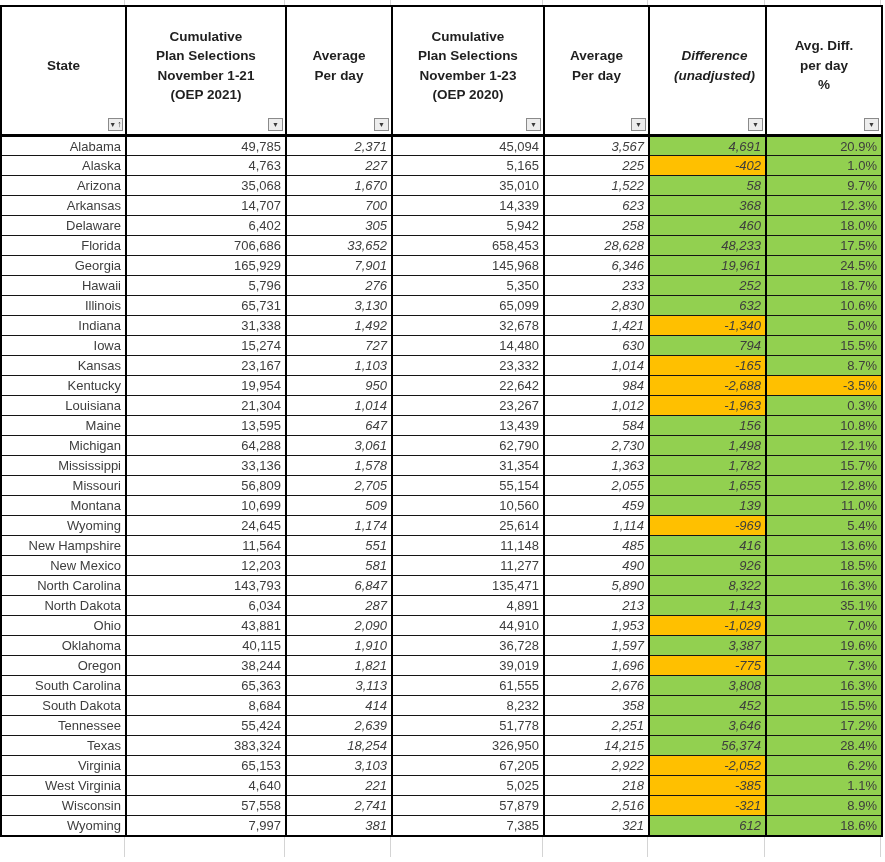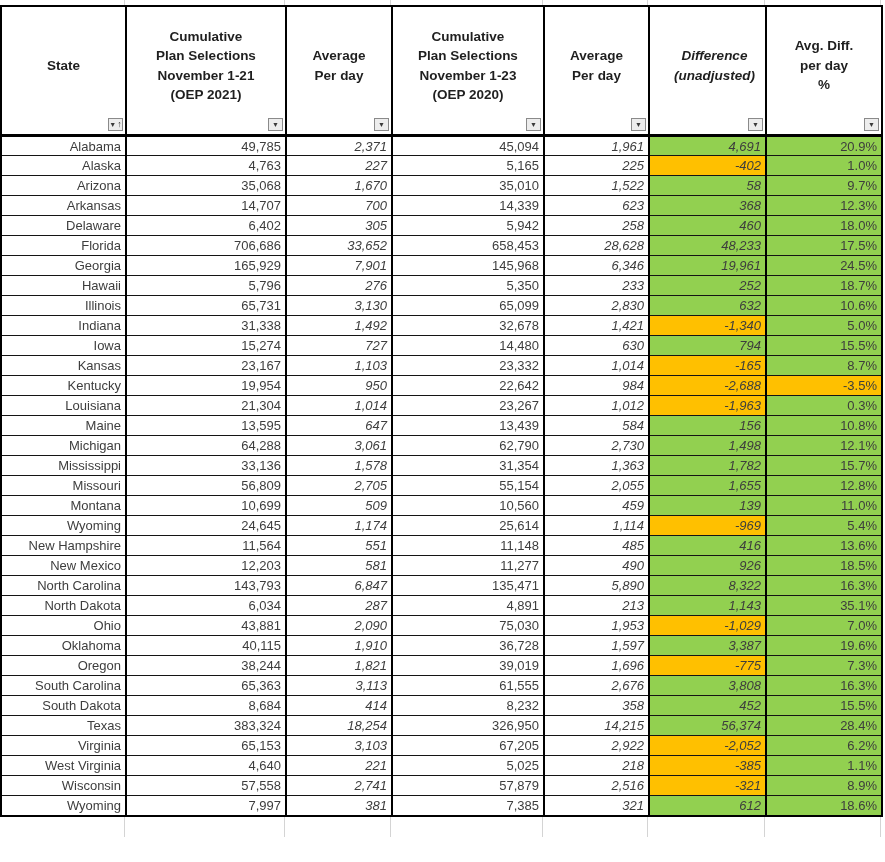--- a/index.html
+++ b/index.html
@@ -116,21 +116,21 @@
           <span class="filter-btn"><span>▼</span></span>
         </th>
       </tr>
     </thead>
     <tbody>
         <tr>
           <td>Alabama</td>
           <td>49,785</td>
           <td class="italic">2,371</td>
           <td>45,094</td>
-          <td class="italic">1,961</td>
+          <td class="italic">3,567</td>
           <td class="italic pos">4,691</td>
           <td class="pos">20.9%</td>
         </tr>
         <tr>
           <td>Alaska</td>
           <td>4,763</td>
           <td class="italic">227</td>
           <td>5,165</td>
           <td class="italic">225</td>
           <td class="italic neg">-402</td>
@@ -331,21 +331,21 @@
           <td class="italic">287</td>
           <td>4,891</td>
           <td class="italic">213</td>
           <td class="italic pos">1,143</td>
           <td class="pos">35.1%</td>
         </tr>
         <tr>
           <td>Ohio</td>
           <td>43,881</td>
           <td class="italic">2,090</td>
-          <td>75,030</td>
+          <td>44,910</td>
           <td class="italic">1,953</td>
           <td class="italic neg">-1,029</td>
           <td class="pos">7.0%</td>
         </tr>
         <tr>
           <td>Oklahoma</td>
           <td>40,115</td>
           <td class="italic">1,910</td>
           <td>36,728</td>
           <td class="italic">1,597</td>
@@ -371,20 +371,29 @@
           <td class="pos">16.3%</td>
         </tr>
         <tr>
           <td>South Dakota</td>
           <td>8,684</td>
           <td class="italic">414</td>
           <td>8,232</td>
           <td class="italic">358</td>
           <td class="italic pos">452</td>
           <td class="pos">15.5%</td>
+        </tr>
+        <tr>
+          <td>Tennessee</td>
+          <td>55,424</td>
+          <td class="italic">2,639</td>
+          <td>51,778</td>
+          <td class="italic">2,251</td>
+          <td class="italic pos">3,646</td>
+          <td class="pos">17.2%</td>
         </tr>
         <tr>
           <td>Texas</td>
           <td>383,324</td>
           <td class="italic">18,254</td>
           <td>326,950</td>
           <td class="italic">14,215</td>
           <td class="italic pos">56,374</td>
           <td class="pos">28.4%</td>
         </tr>

